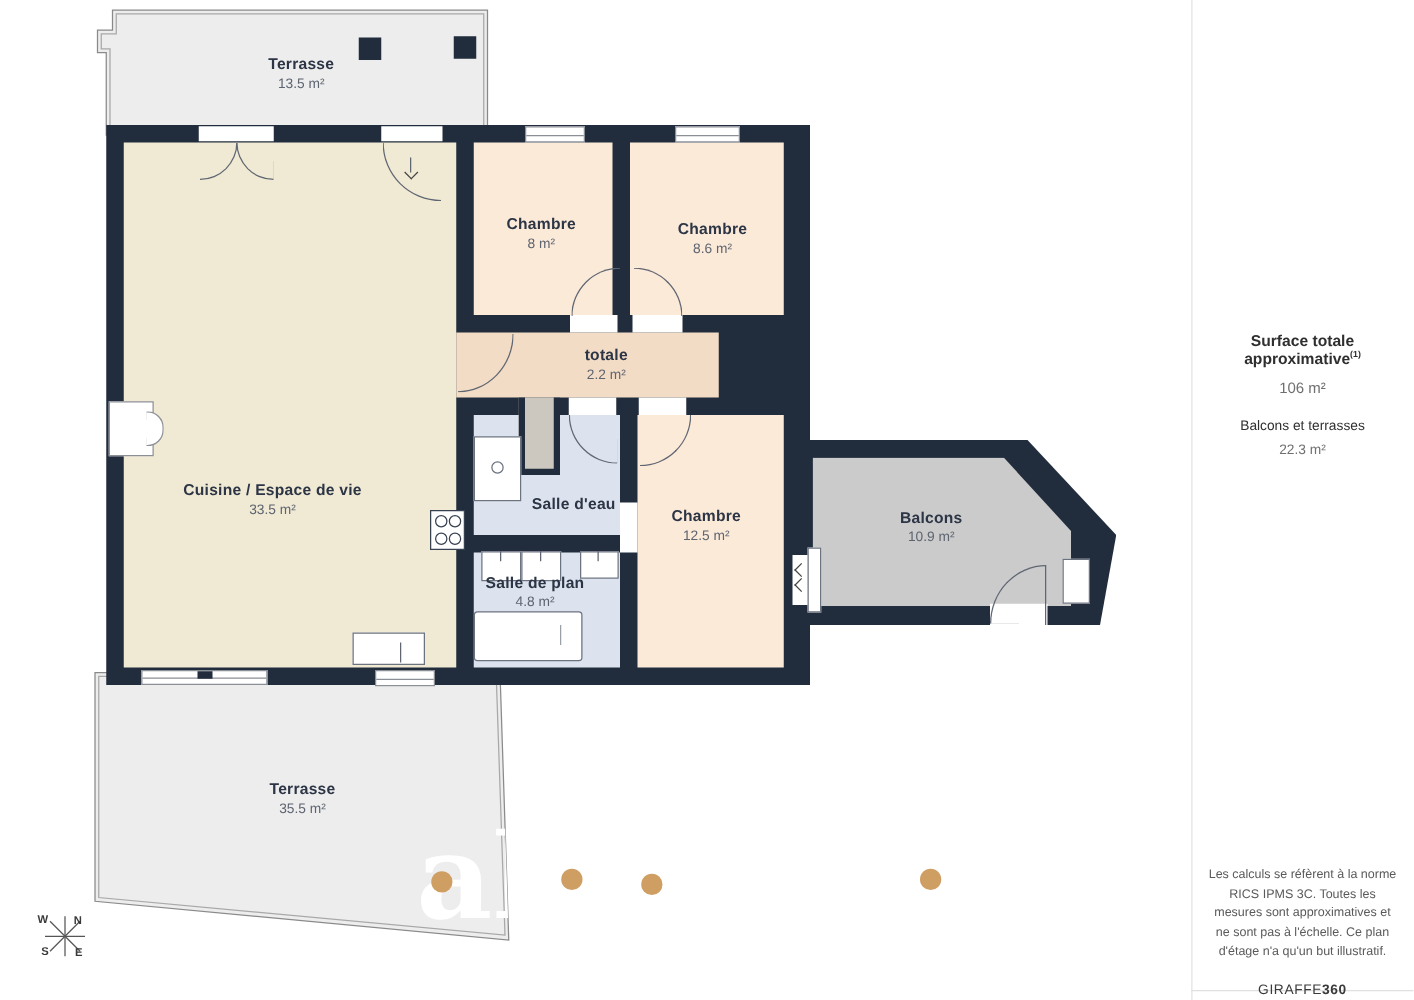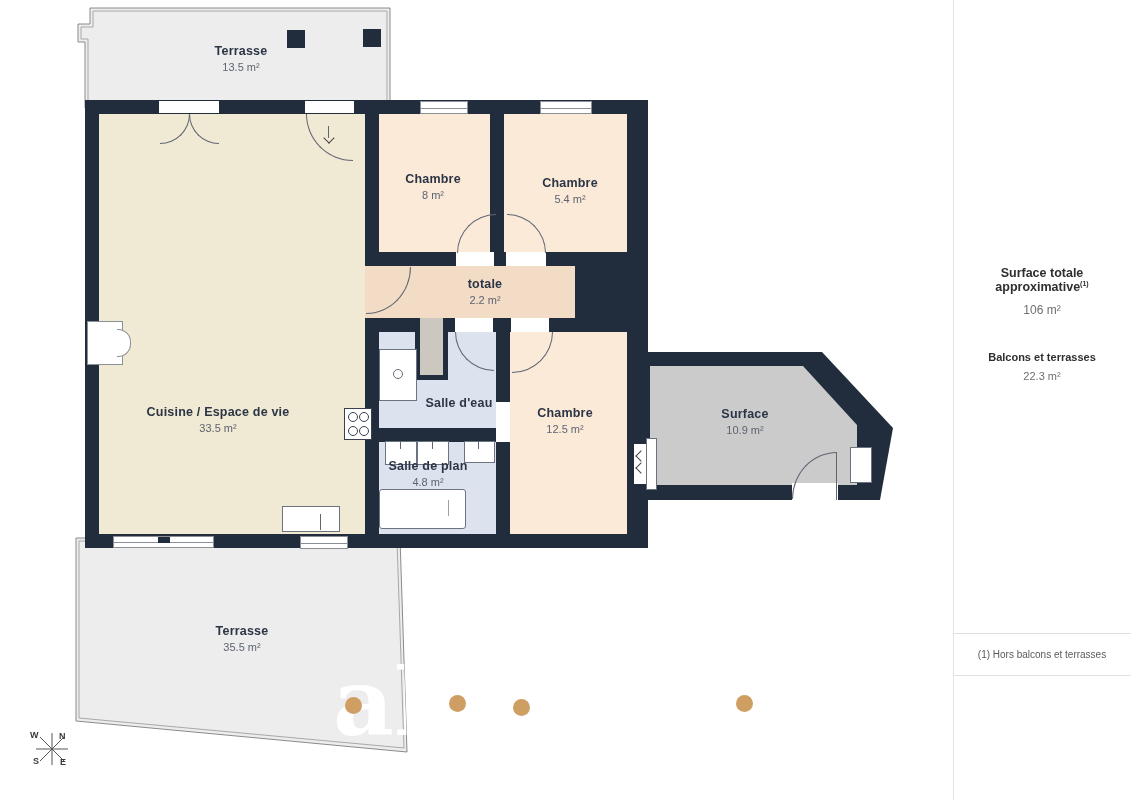--- a/index.html
+++ b/index.html
@@ -29,21 +29,21 @@
   .dot{position:absolute;width:17px;height:17px;border-radius:50%;background:#cf9e63;}
   .chev{position:absolute;width:7px;height:7px;border-left:1px solid #444;border-bottom:1px solid #444;transform:rotate(45deg);}
   .cletter{position:absolute;font-size:9px;font-weight:bold;color:#3a3a3a;}
   .burner{position:absolute;width:8px;height:8px;border:1px solid #374151;border-radius:50%;background:#fff;}
   .line{position:absolute;background:#5f6672;}
   
   .sb{position:absolute;left:953px;width:178px;text-align:center;color:#2f2f2f;}
   .sb-title{font-size:12.5px;font-weight:bold;}
   .sb-title sup{font-size:7px;}
   .sb-val{font-size:12px;color:#6f6f6f;margin-top:9px;}
-  .sb-sub{font-size:11px;font-weight:bold;margin-top:34px;}
+  .sb-sub{font-size:11px;font-weight:normal;margin-top:18px;}
   .sb-val2{font-size:11px;color:#6f6f6f;margin-top:7px;}
   .cell{position:absolute;left:953px;width:178px;box-sizing:border-box;color:#5a5a5a;font-size:10px;}
   .brand{margin-top:14px;font-size:11px;color:#3a3a3a;letter-spacing:.5px;}
   .brand b{font-weight:bold;}
   .wm{position:absolute;font-family:"DejaVu Serif",serif;font-weight:bold;color:#ffffff;font-size:94px;line-height:.8;}
 </style>
 </head>
 <body>
 
 <div id="canvas">
@@ -152,44 +152,44 @@
   <div class="rlabel" style="left:241px;top:44px;">
     <div class="rname">Terrasse</div>
     <div class="rarea">13.5 m²</div>
   </div>
   <div class="rlabel" style="left:433px;top:172px;">
     <div class="rname">Chambre</div>
     <div class="rarea">8 m²</div>
   </div>
   <div class="rlabel" style="left:570px;top:176px;">
     <div class="rname">Chambre</div>
-    <div class="rarea">5.4 m²</div>
+    <div class="rarea">8.6 m²</div>
   </div>
   <div class="rlabel" style="left:485px;top:277px;">
     <div class="rname">totale</div>
     <div class="rarea">2.2 m²</div>
   </div>
-  <div class="rlabel" style="left:218px;top:405px;">
+  <div class="rlabel" style="left:218px;top:385px;">
     <div class="rname">Cuisine / Espace de vie</div>
     <div class="rarea">33.5 m²</div>
   </div>
   <div class="rlabel" style="left:459px;top:396px;">
     <div class="rname">Salle d'eau</div>
 
   </div>
   <div class="rlabel" style="left:428px;top:459px;">
     <div class="rname">Salle de plan</div>
     <div class="rarea">4.8 m²</div>
   </div>
   <div class="rlabel" style="left:565px;top:406px;">
     <div class="rname">Chambre</div>
     <div class="rarea">12.5 m²</div>
   </div>
   <div class="rlabel" style="left:745px;top:407px;">
-    <div class="rname">Surface</div>
+    <div class="rname">Balcons</div>
     <div class="rarea">10.9 m²</div>
   </div>
   <div class="rlabel" style="left:242px;top:624px;">
     <div class="rname">Terrasse</div>
     <div class="rarea">35.5 m²</div>
   </div>
 
   <div class="dot" style="left:345px;top:697px;"></div>
   <div class="dot" style="left:449px;top:695px;"></div>
   <div class="dot" style="left:513px;top:699px;"></div>
@@ -204,18 +204,21 @@
 
   <div class="sb" style="top:266px;">
     <div class="sb-title">
       <span>Surface totale approximative</span><sup>(1)</sup>
     </div>
     <div class="sb-val">106 m²</div>
     <div class="sb-sub">Balcons et terrasses</div>
     <div class="sb-val2">22.3 m²</div>
   </div>
 
-  <div class="cell" style="top:633px;height:43px;border-top:1px solid #e0e0e0;border-bottom:1px solid #e0e0e0;display:flex;align-items:center;justify-content:center;">
-    <span>(1) Hors balcons et terrasses</span>
-  </div>
-
+
+  <div class="cell" style="top:676px;height:117px;border-bottom:1px solid #e0e0e0;padding:16px 12px 0;text-align:center;line-height:1.55;">
+    <div>Les calculs se réfèrent à la norme RICS IPMS 3C. Toutes les mesures sont approximatives et ne sont pas à l'échelle. Ce plan d'étage n'a qu'un but illustratif.</div>
+    <div class="brand">
+      <span>GIRAFFE</span><b>360</b>
+    </div>
+  </div>
 
 </div>
 
 </body></html>

